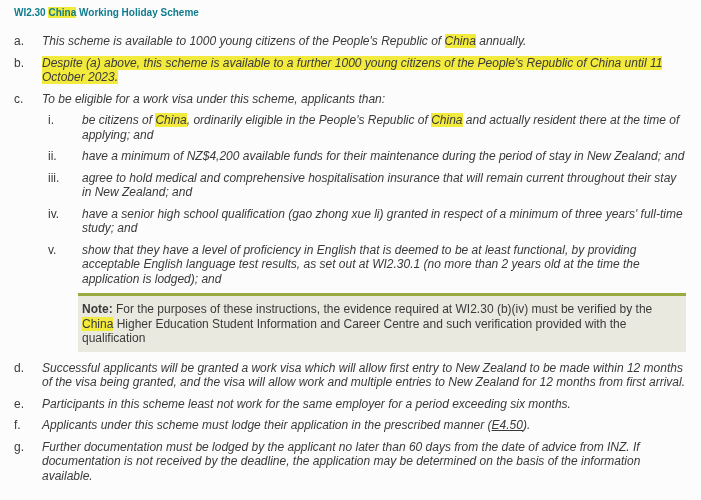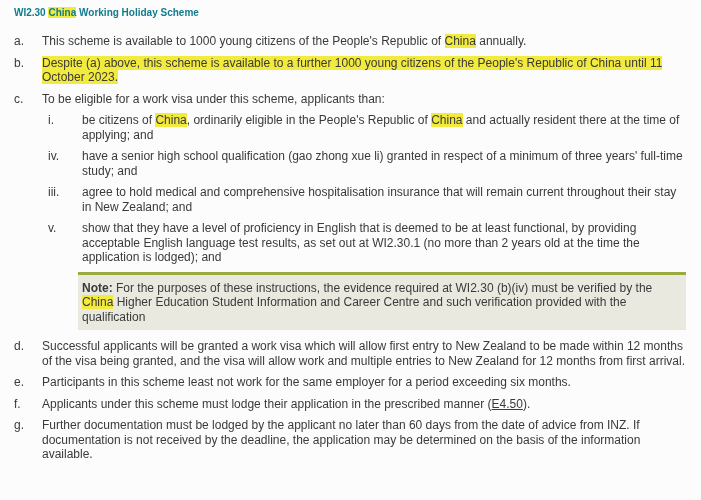--- a/index.html
+++ b/index.html
@@ -18,21 +18,21 @@
     font-size: 10px;
     line-height: 16px;
     font-weight: bold;
     color: #0e7c8e;
     margin: 0 0 13px 0;
   }
   .row { display: flex; margin-bottom: 7px; }
   .lbl { flex: none; width: 28px; }
   .sub { margin-left: 34px; }
   .sub .lbl { width: 34px; }
-  .txt { flex: 1 1 auto; }
+  .txt { flex: 1 1 auto; font-style: italic; }
   .hl { background: #f2ea3c; }
   .b { font-weight: bold; }
   .link {
     color: #3a3a3a;
     text-decoration: underline;
     cursor: pointer;
   }
   .note {
     margin: 0 2px 9px 64px;
     background: #e9e9e0;
@@ -60,29 +60,33 @@
   <div class="row">
     <span class="lbl">c.</span>
     <div class="txt">To be eligible for a work visa under this scheme, applicants than:</div>
   </div>
 
   <div class="row sub">
     <span class="lbl">i.</span>
     <div class="txt"><span>be citizens of </span><span class="hl">China</span><span>, ordinarily eligible in the People's Republic of </span><span class="hl">China</span><span> and actually resident there at the time of applying; and</span></div>
   </div>
 
-
   <div class="row sub">
-    <span class="lbl">iv.</span>
-    <div class="txt">have a senior high school qualification (gao zhong xue li) granted in respect of a minimum of three years' full-time study; and</div>
+    <span class="lbl">ii.</span>
+    <div class="txt">have a minimum of NZ$4,200 available funds for their maintenance during the period of stay in New Zealand; and</div>
   </div>
 
   <div class="row sub">
     <span class="lbl">iii.</span>
     <div class="txt">agree to hold medical and comprehensive hospitalisation insurance that will remain current throughout their stay in New Zealand; and</div>
+  </div>
+
+  <div class="row sub">
+    <span class="lbl">iv.</span>
+    <div class="txt">have a senior high school qualification (gao zhong xue li) granted in respect of a minimum of three years' full-time study; and</div>
   </div>
 
   <div class="row sub">
     <span class="lbl">v.</span>
     <div class="txt">show that they have a level of proficiency in English that is deemed to be at least functional, by providing acceptable English language test results, as set out at WI2.30.1 (no more than 2 years old at the time the application is lodged); and</div>
   </div>
 
 
   <div class="note"><span class="b">Note:</span><span> For the purposes of these instructions, the evidence required at WI2.30 (b)(iv) must be verified by the </span><span class="hl">China</span><span> Higher Education Student Information and Career Centre and such verification provided with the qualification</span></div>
 

